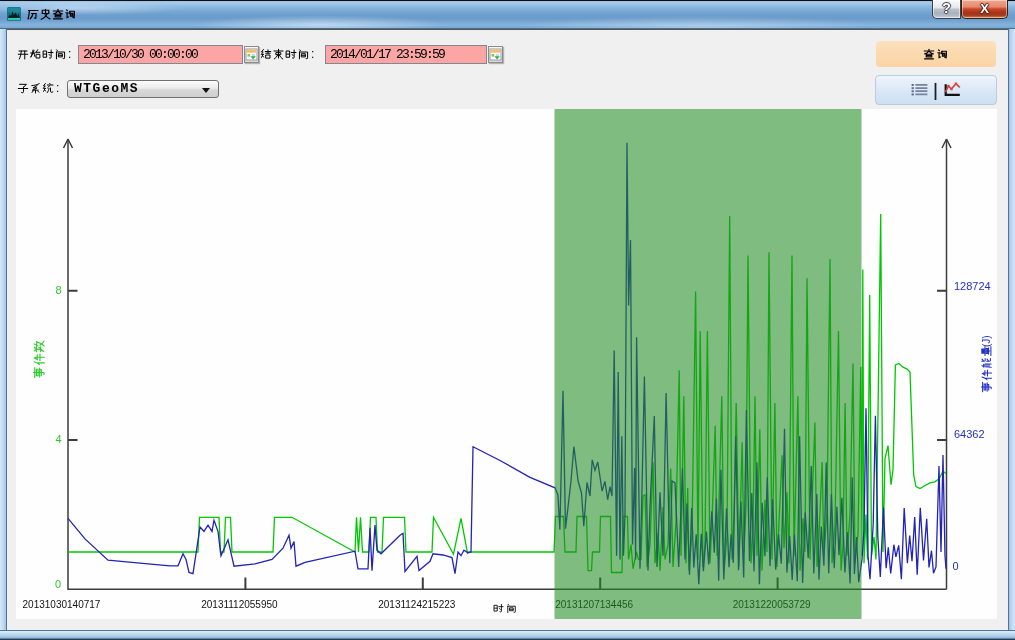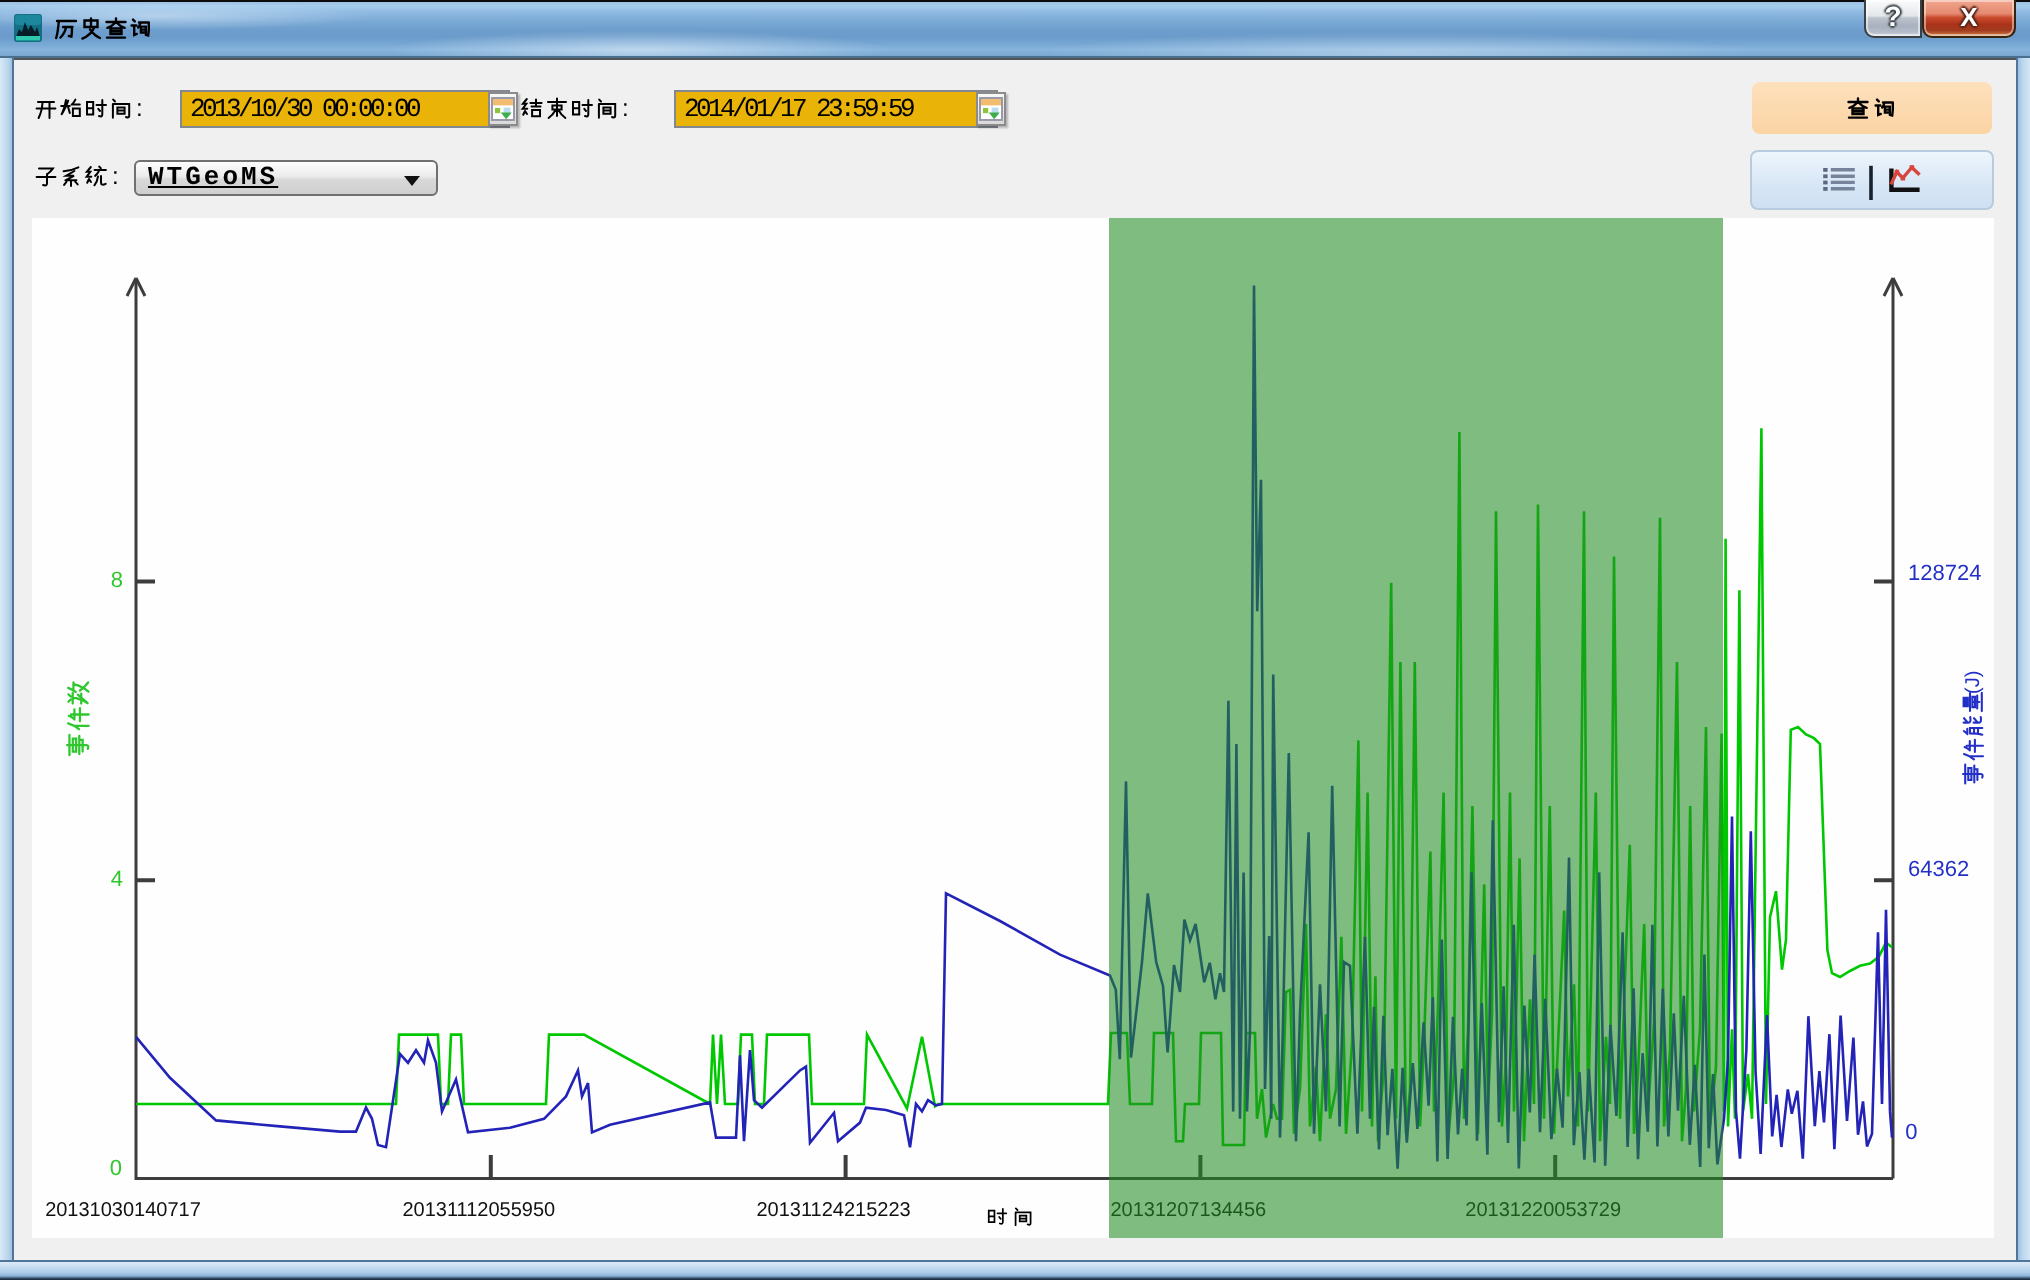--- a/index.html
+++ b/index.html
@@ -25,27 +25,27 @@
   background:linear-gradient(180deg,#fbfbfc 0%,#e4e7ea 44%,#bcc3cd 50%,#a9b1bf 72%,#b4bbc8 88%,#cdd2db 100%);
   border:1px solid #394147; border-top:none; border-radius:0 0 0 5px; box-shadow:inset 0 0 0 1px rgba(255,255,255,.55);}
 #btnclose { position:absolute; left:961px; top:0; width:47px; height:19px;
   background:linear-gradient(180deg,#f2a68e 0%,#e48a71 38%,#c94a2d 49%,#ab3319 68%,#a13b1f 85%,#c76f40 96%,#e09a62 100%);
   border:1px solid #35230f; border-top:none; border-radius:0 0 5px 5px; box-shadow:inset 0 0 0 1px rgba(255,255,255,.45);}
 .tbt { position:absolute; width:100%; text-align:center; top:0px; font:bold 14px "Liberation Sans",sans-serif; color:#fff;
   text-shadow:-1px 0 1px #3a4147,1px 0 1px #3a4147,0 -1px 1px #3a4147,0 1px 1px #3a4147; }
 
 #appicon { position:absolute; left:7px; top:7px; width:14px; height:14px; }
 
-.inputbox { position:absolute; height:19px; background:#eab308; border:1px solid #828790;
-  font:13px "Liberation Mono",monospace; color:#000; line-height:17px; padding-left:4px; letter-spacing:-1.8px;margin-left:12px; }
+.inputbox { position:absolute; height:19px; background:#fca5a5; border:1px solid #828790;
+  font:13px "Liberation Mono",monospace; color:#000; line-height:17px; padding-left:4px; letter-spacing:-1.8px; }
 .calbtn { position:absolute; width:15px; height:17px; background:linear-gradient(180deg,#f8f8f8,#d9d9d9);
   border:1px solid #8b8b8b; box-shadow:1px 1px 1px rgba(0,0,0,.25);}
 #dropdown { position:absolute; left:67px; top:80px; width:152px; height:18px;
   background:linear-gradient(180deg,#fdfdfd,#ebebeb 45%,#d8d8d8 55%,#cfcfcf); border:1px solid #707070; border-radius:3px;
-  font:bold 13px "Liberation Mono",monospace; line-height:16px; padding-left:6px; letter-spacing:1.5px;text-decoration:underline;}
+  font:bold 13px "Liberation Mono",monospace; line-height:16px; padding-left:6px; letter-spacing:1.5px;}
 #dropdown .arr { position:absolute; right:8px; top:7px; width:0; height:0; border:4px solid transparent; border-top:5px solid #111; }
 #btnquery { position:absolute; left:876px; top:41px; width:120px; height:26px; background:linear-gradient(180deg,#fde0bc,#fbd4a4); border-radius:4px; }
 #btngroup { position:absolute; left:875px; top:75px; width:122px; height:30px;
   background:linear-gradient(180deg,#eef5fc,#d7e6f6 60%,#cfe0f3); border:1px solid #b9cbdf; border-radius:4px; }
 
 #panel { position:absolute; left:16px; top:109px; width:981px; height:510px; background:#fefefe; }
 .abs { position:absolute; }
 </style>
 </head>
 <body>

